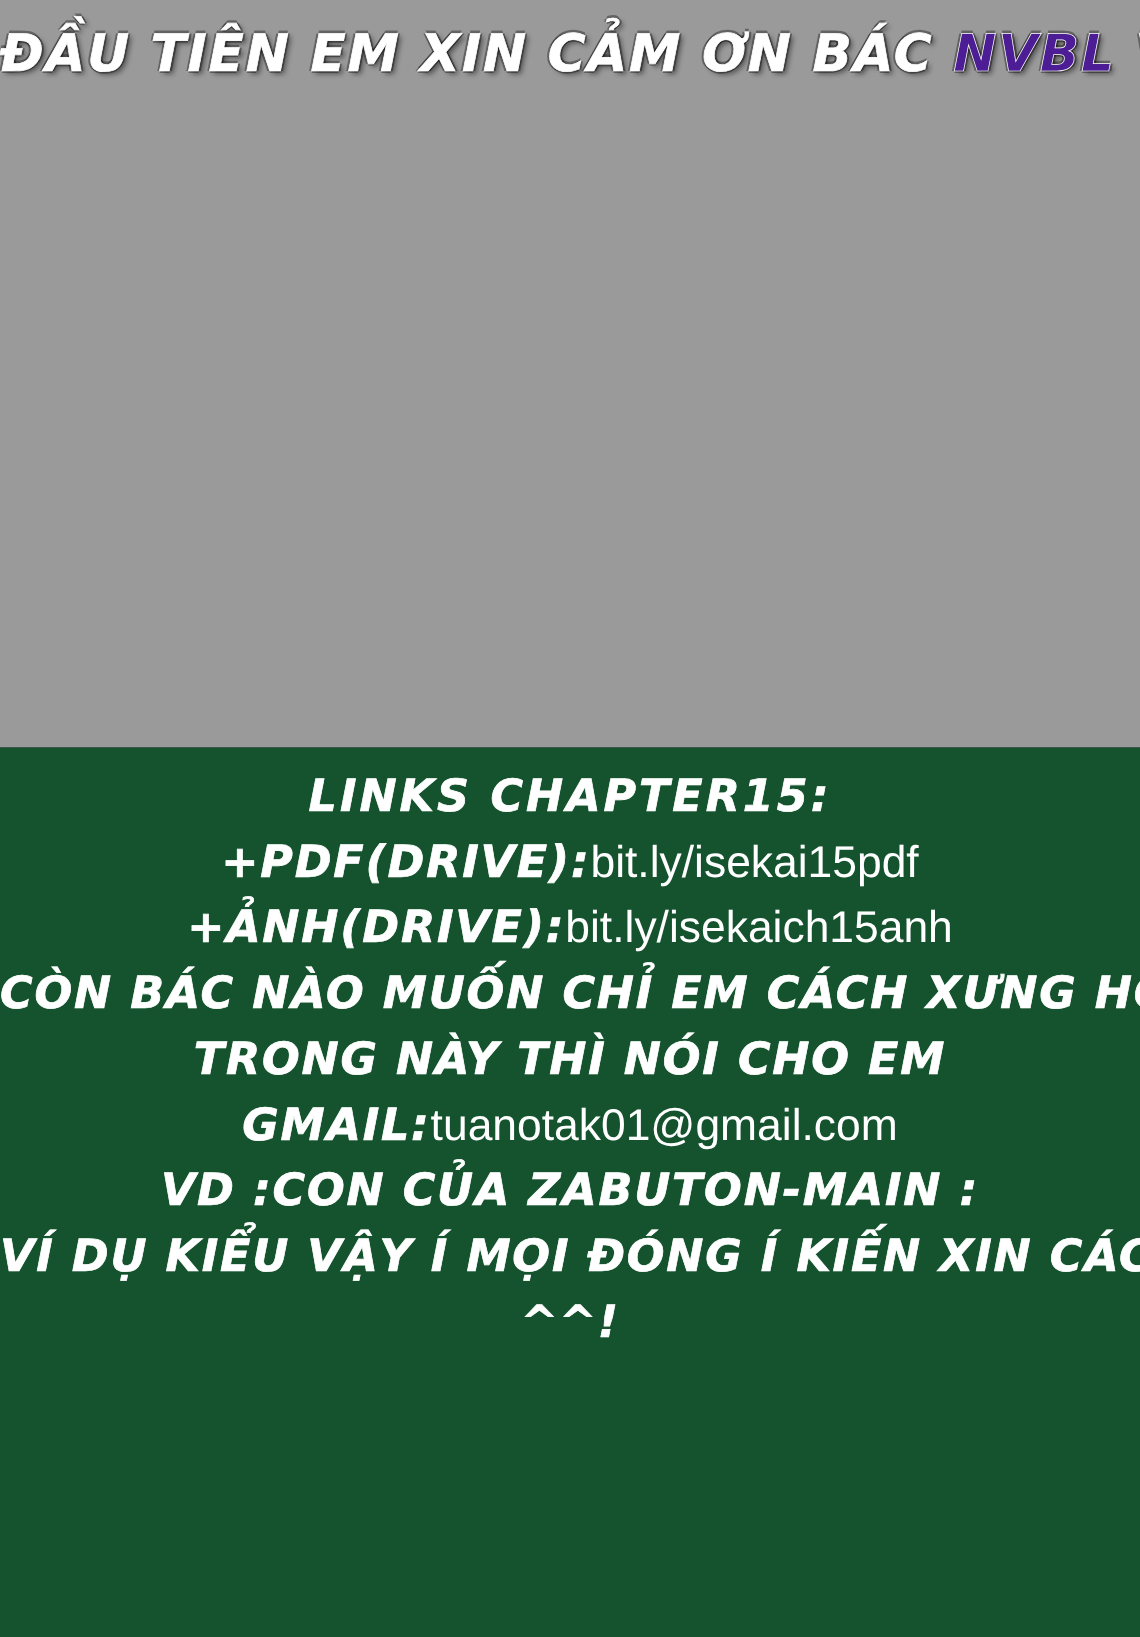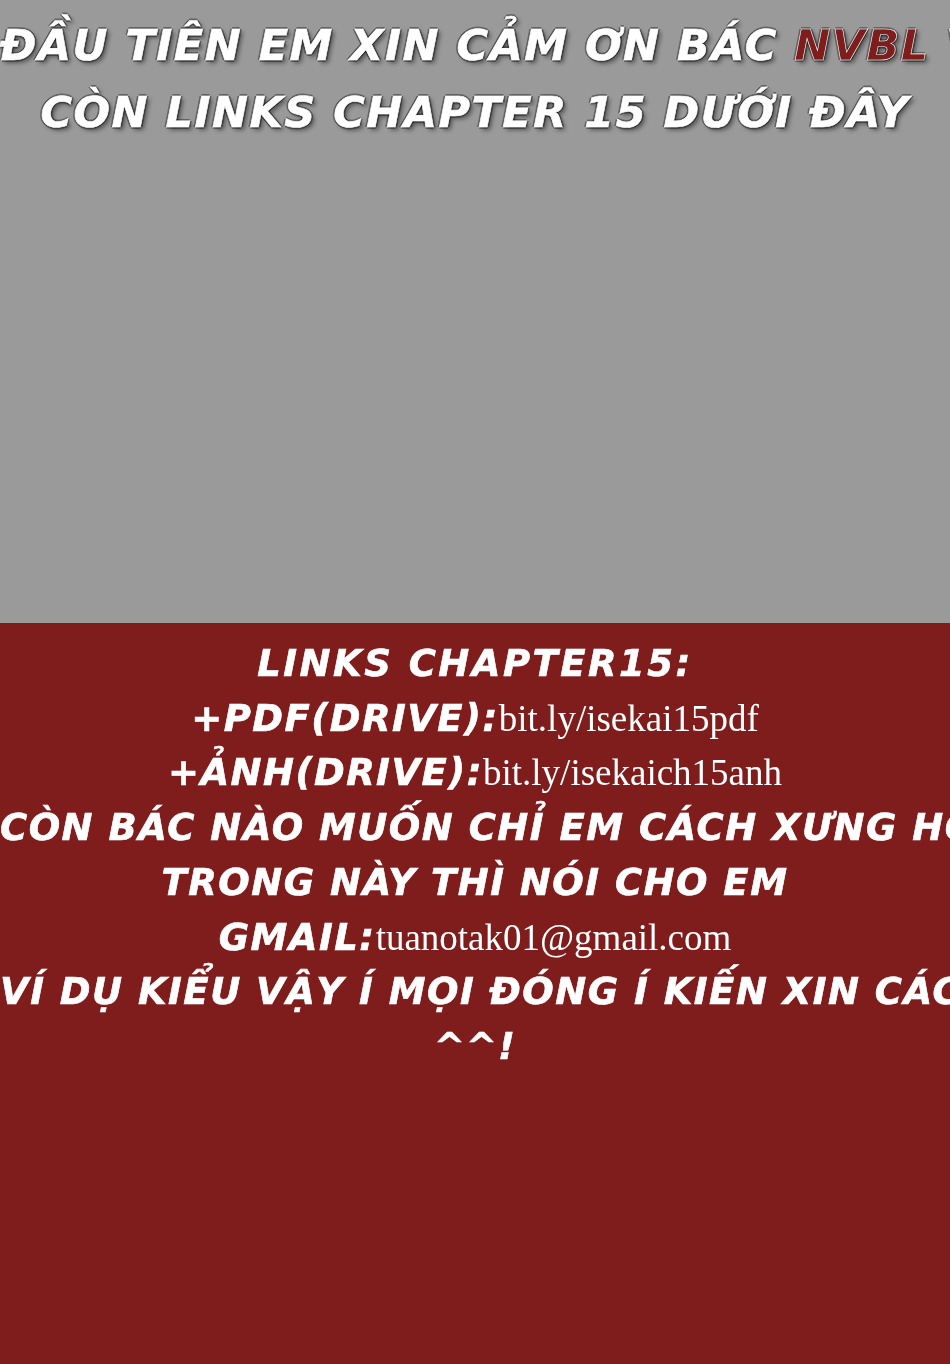--- a/index.html
+++ b/index.html
@@ -32,21 +32,21 @@
     box-sizing: border-box;
   }
 
   
   .panel-bottom {
     position: absolute;
     left: 0;
     top: 623px;
     width: 950px;
     height: 741px;
-    background: #7f1d1d;
+    background: #14532d;
     display: flex;
     flex-direction: column;
     align-items: center;
     justify-content: flex-start;
     padding-top: 22px;
     box-sizing: border-box;
   }
 
   
   .cline {
@@ -72,25 +72,25 @@
        0 2px 0 rgba(0,0,0,0.35),
        0 -2px 0 rgba(0,0,0,0.35),
        3px 3px 4px rgba(0,0,0,0.45);
   }
 
   .panel-bottom .cline {
     font-size: 37px;
     margin: 0 0 17px 0;
   }
 
-  .hl { color: #7f1d1d; }
+  .hl { color: #4c1d95; }
 
   
   .serif {
-    font-family: Liberation Serif, serif;
+    font-family: Liberation Sans, sans-serif;
     font-weight: 400;
     font-style: normal;
     text-transform: none;
     letter-spacing: 0px;
     -webkit-text-stroke: 0px;
   }
 
   .small-mark {
     font-size: 30px;
     letter-spacing: 1px;
@@ -103,21 +103,20 @@
 <body>
 
 <div class="page">
 
   <div class="panel-top">
 
     <div class="cline">
       <span>ĐẦU TIÊN EM XIN CẢM ƠN BÁC </span><span class="hl">NVBL</span><span> VÌ</span>
     </div>
 
-    <div class="cline">CÒN LINKS CHAPTER 15 DƯỚI ĐÂY</div>
 
   </div>
 
   <div class="panel-bottom">
 
     <div class="cline wide">LINKS CHAPTER15:</div>
 
     <div class="cline">
       <span>+PDF(DRIVE):</span><span class="serif">bit.ly/isekai15pdf</span>
     </div>
@@ -126,20 +125,21 @@
       <span>+ẢNH(DRIVE):</span><span class="serif">bit.ly/isekaich15anh</span>
     </div>
 
     <div class="cline">CÒN BÁC NÀO MUỐN CHỈ EM CÁCH XƯNG HÔ</div>
     <div class="cline">TRONG NÀY THÌ NÓI CHO EM</div>
 
     <div class="cline">
       <span>GMAIL:</span><span class="serif">tuanotak01@gmail.com</span>
     </div>
 
+    <div class="cline">VD :CON CỦA ZABUTON-MAIN :</div>
 
     <div class="cline">VÍ DỤ KIỂU VẬY Í MỌI ĐÓNG Í KIẾN XIN CÁC BÁC</div>
 
     <div class="cline small-mark">^^!</div>
 
   </div>
 
 </div>
 
 </body></html>

